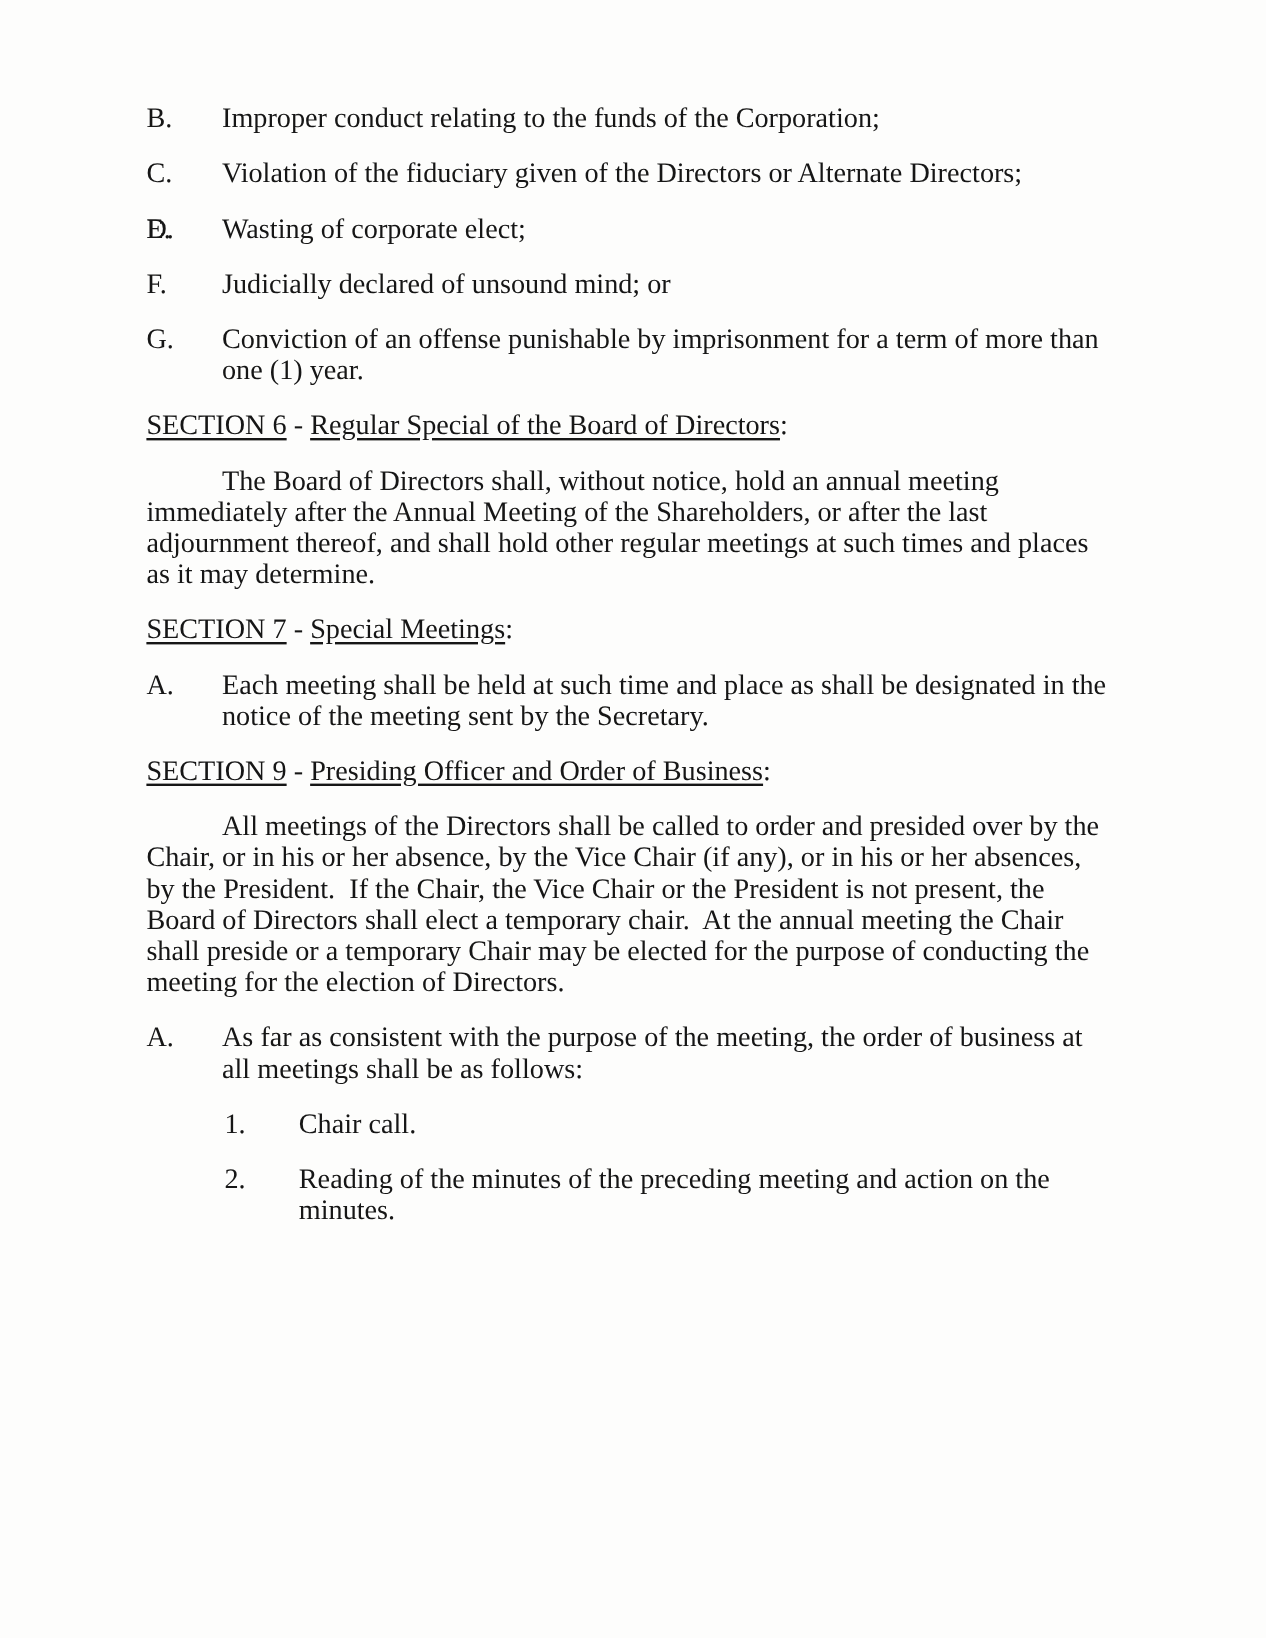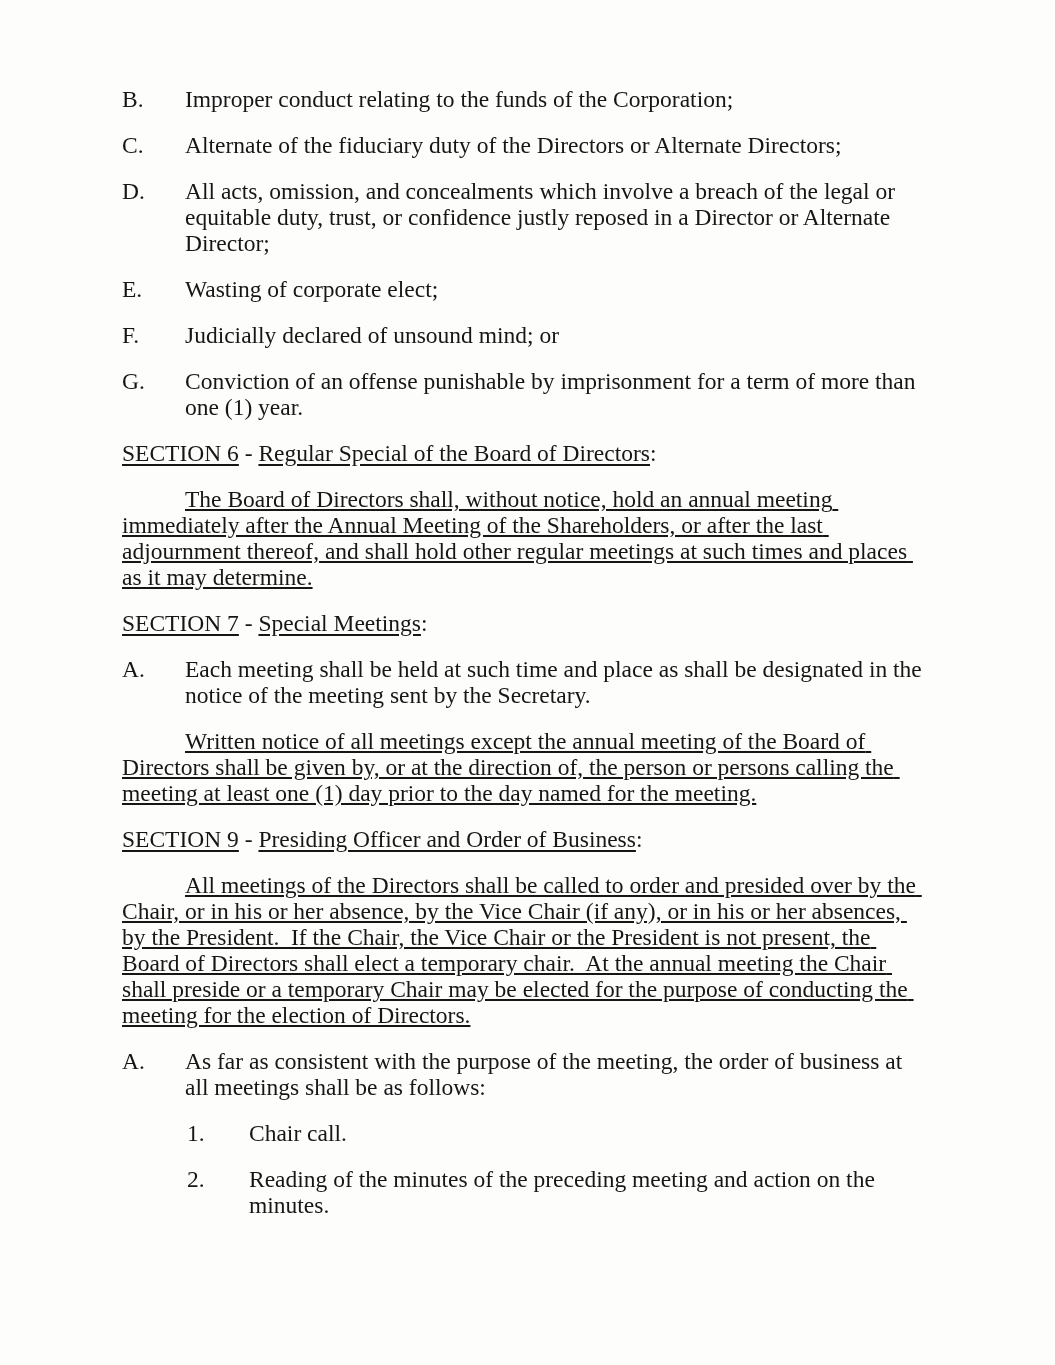--- a/index.html
+++ b/index.html
@@ -46,39 +46,37 @@
 
   .heading span { white-space: pre; }
   .underlined {
     text-decoration: underline;
     text-underline-offset: 3px;
   }
 
   .para {
     text-indent: 63px;
     white-space: pre-wrap;
-    text-decoration: underline;
   }
 </style>
 </head>
 <body>
 
 <div class="page">
 
   <div class="block letter-item">
     <span class="item-label">B.</span>
     <span class="item-text">Improper conduct relating to the funds of the Corporation;</span>
   </div>
   <div class="block letter-item">
     <span class="item-label">C.</span>
-    <span class="item-text">Alternate of the fiduciary duty of the Directors or Alternate Directors;</span>
+    <span class="item-text">Violation of the fiduciary given of the Directors or Alternate Directors;</span>
   </div>
   <div class="block letter-item">
     <span class="item-label">D.</span>
-    <span class="item-text">All acts, omission, and concealments which involve a breach of the legal or equitable duty, trust, or confidence justly reposed in a Director or Alternate Director;</span>
   </div>
   <div class="block letter-item">
     <span class="item-label">E.</span>
     <span class="item-text">Wasting of corporate elect;</span>
   </div>
   <div class="block letter-item">
     <span class="item-label">F.</span>
     <span class="item-text">Judicially declared of unsound mind; or</span>
   </div>
   <div class="block letter-item">
@@ -88,21 +86,20 @@
 
   <div class="block heading"><span class="underlined">SECTION 6</span><span> - </span><span class="underlined">Regular Special of the Board of Directors</span><span>:</span></div>
   <div class="block para">The Board of Directors shall, without notice, hold an annual meeting immediately after the Annual Meeting of the Shareholders, or after the last adjournment thereof, and shall hold other regular meetings at such times and places as it may determine.</div>
 
   <div class="block heading"><span class="underlined">SECTION 7</span><span> - </span><span class="underlined">Special Meetings</span><span>:</span></div>
   <div class="block letter-item">
     <span class="item-label">A.</span>
     <span class="item-text">Each meeting shall be held at such time and place as shall be designated in the notice of the meeting sent by the Secretary.</span>
   </div>
 
-  <div class="block para">Written notice of all meetings except the annual meeting of the Board of Directors shall be given by, or at the direction of, the person or persons calling the meeting at least one (1) day prior to the day named for the meeting.</div>
 
   <div class="block heading"><span class="underlined">SECTION 9</span><span> - </span><span class="underlined">Presiding Officer and Order of Business</span><span>:</span></div>
   <div class="block para">All meetings of the Directors shall be called to order and presided over by the Chair, or in his or her absence, by the Vice Chair (if any), or in his or her absences, by the President.  If the Chair, the Vice Chair or the President is not present, the Board of Directors shall elect a temporary chair.  At the annual meeting the Chair shall preside or a temporary Chair may be elected for the purpose of conducting the meeting for the election of Directors.</div>
   <div class="block letter-item">
     <span class="item-label">A.</span>
     <span class="item-text">As far as consistent with the purpose of the meeting, the order of business at all meetings shall be as follows:</span>
   </div>
   <div class="block num-item">
     <span class="item-label">1.</span>
     <span class="item-text">Chair call.</span>

